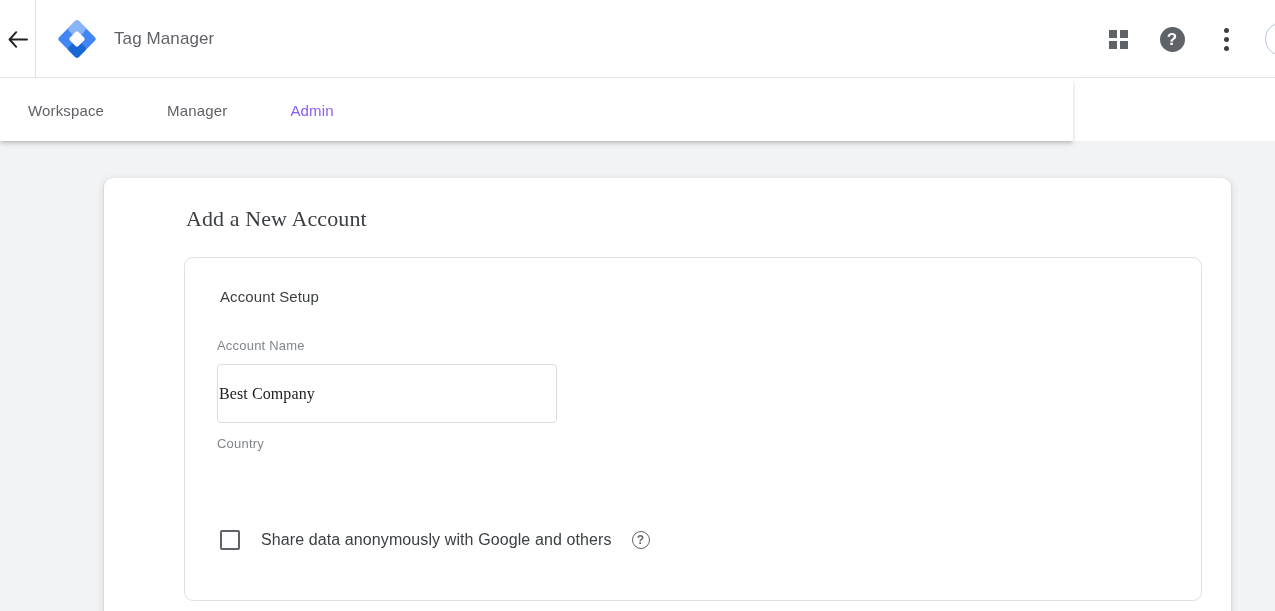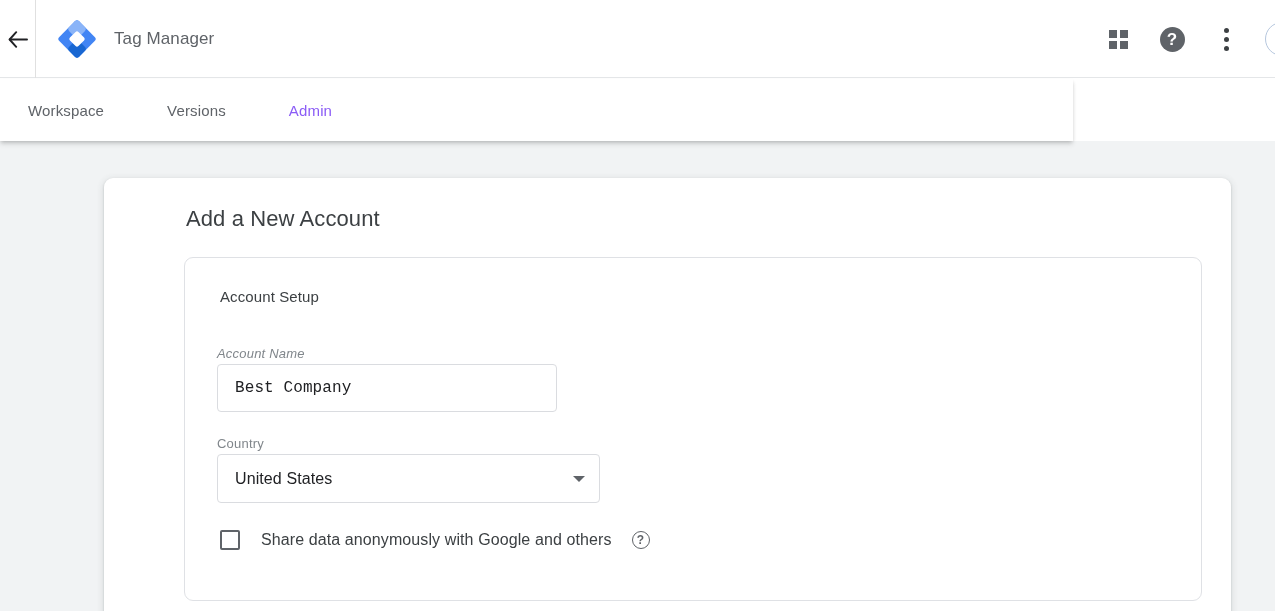--- a/index.html
+++ b/index.html
@@ -164,20 +164,21 @@
   }
 
   .card-heading {
     position: absolute;
     left: 82px;
     top: 28px;
     font-size: 22px;
     color: #3c4043;
     letter-spacing: 0.1px;
     white-space: nowrap;
+    font-family: Liberation Serif, serif;
   }
 
   .inner-card {
     position: absolute;
     left: 80px;
     top: 79px;
     width: 1018px;
     height: 344px;
     border: 1px solid #dfe1e5;
     border-radius: 9px;
@@ -194,36 +195,36 @@
     white-space: nowrap;
   }
 
   .field-label {
     position: absolute;
     font-size: 13px;
     color: #80868b;
     letter-spacing: 0.2px;
     white-space: nowrap;
   }
-  .label-account { left: 32px; top: 88px; font-style: italic; }
+  .label-account { left: 32px; top: 80px; }
   .label-country { left: 32px; top: 178px; }
 
   .text-input {
     position: absolute;
     left: 32px;
     top: 106px;
     width: 340px;
-    height: 48px;
+    height: 59px;
     border: 1px solid #dadce0;
     border-radius: 4px;
     background: #ffffff;
-    font-family: Liberation Mono, monospace;
+    font-family: Liberation Serif, serif;
     font-size: 16px;
     color: #202124;
-    padding: 0 17px;
+    padding: 0 1px;
     outline: none;
     letter-spacing: 0.1px;
   }
 
   .select-wrap {
     position: absolute;
     left: 32px;
     top: 196px;
     width: 383px;
     height: 49px;
@@ -340,42 +341,38 @@
       </span>
     </div>
     <div class="avatar-slot">
       <span class="avatar"></span>
     </div>
   </div>
 </div>
 
 <div class="tabbar">
   <div class="tab">Workspace</div>
-  <div class="tab">Versions</div>
+  <div class="tab">Manager</div>
   <div class="tab active">Admin</div>
 </div>
 
 <div class="content">
 
   <div class="outer-card">
 
     <div class="card-heading">Add a New Account</div>
 
     <div class="inner-card">
 
       <div class="section-title">Account Setup</div>
 
       <div class="field-label label-account">Account Name</div>
       <input class="text-input" type="text" value="Best Company" style="">
 
       <div class="field-label label-country">Country</div>
-      <div class="select-wrap">
-        <div class="select-value">United States</div>
-        <span class="select-arrow"></span>
-      </div>
 
       <div class="check-row">
         <span class="checkbox"></span>
         <span class="check-label">Share data anonymously with Google and others</span>
         <span class="help-outline">?</span>
       </div>
 
     </div>
   </div>
 </div>

